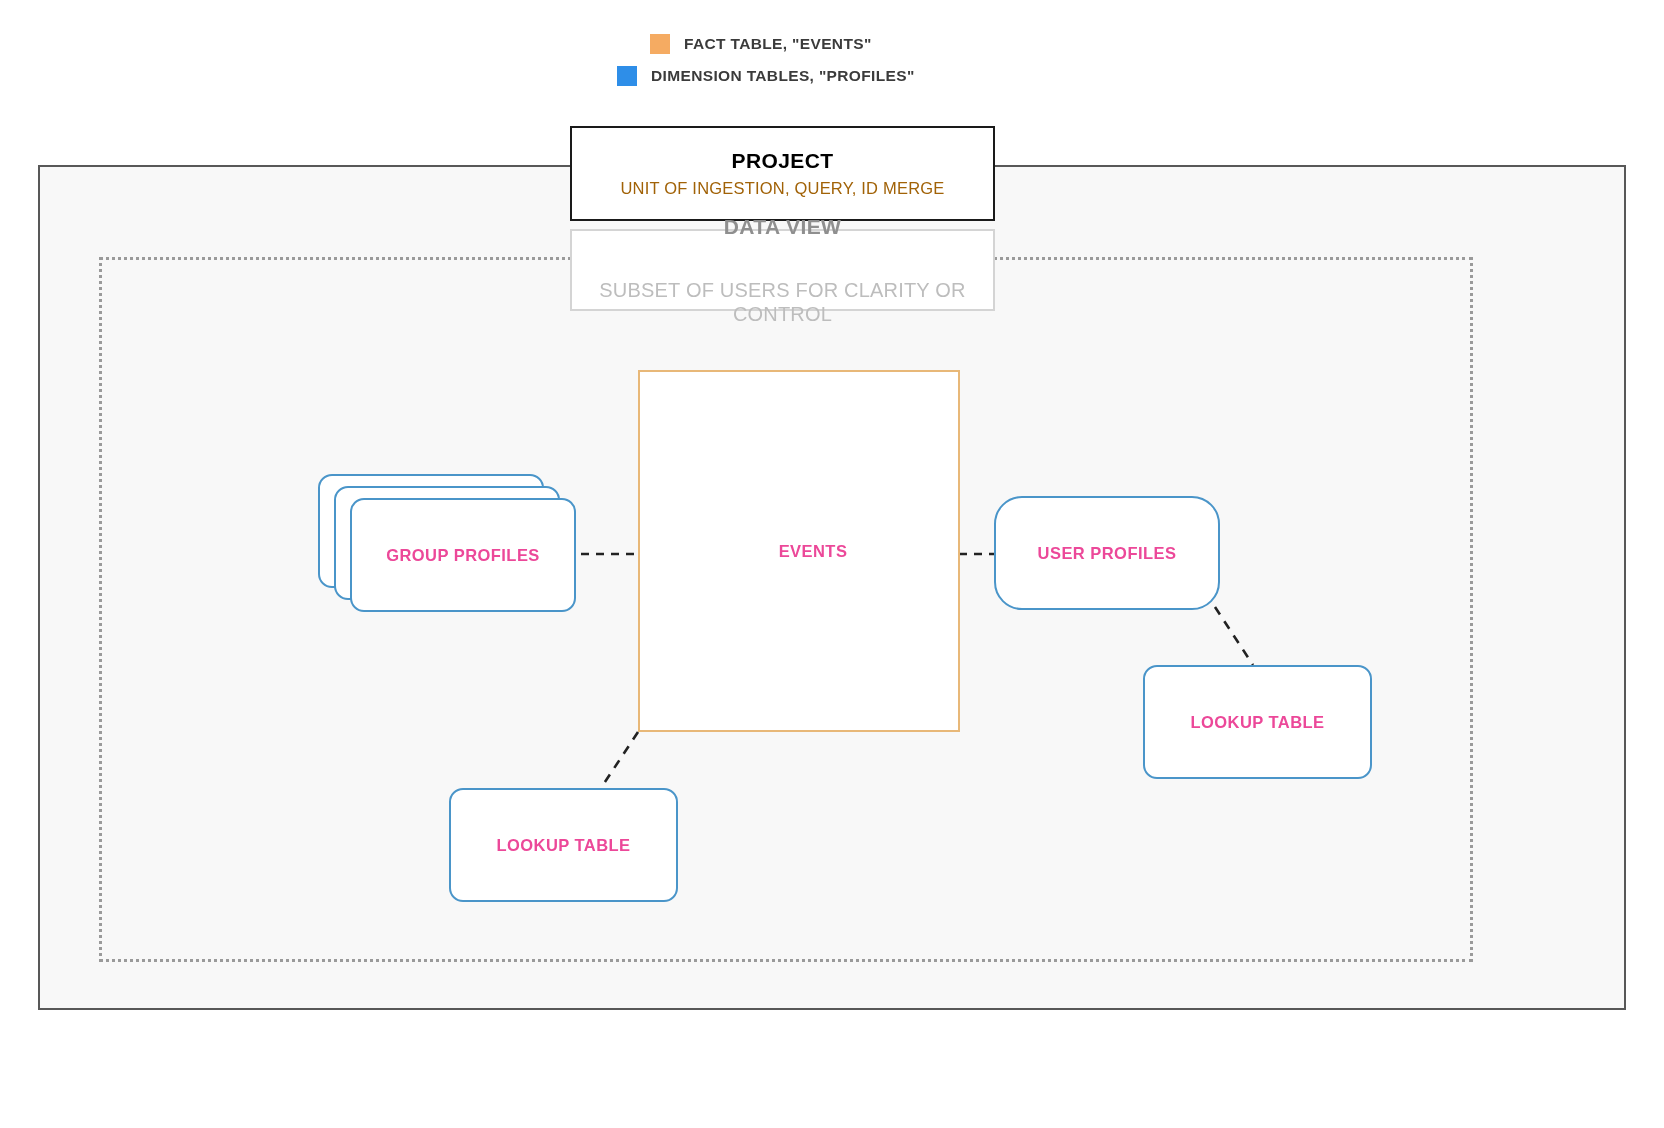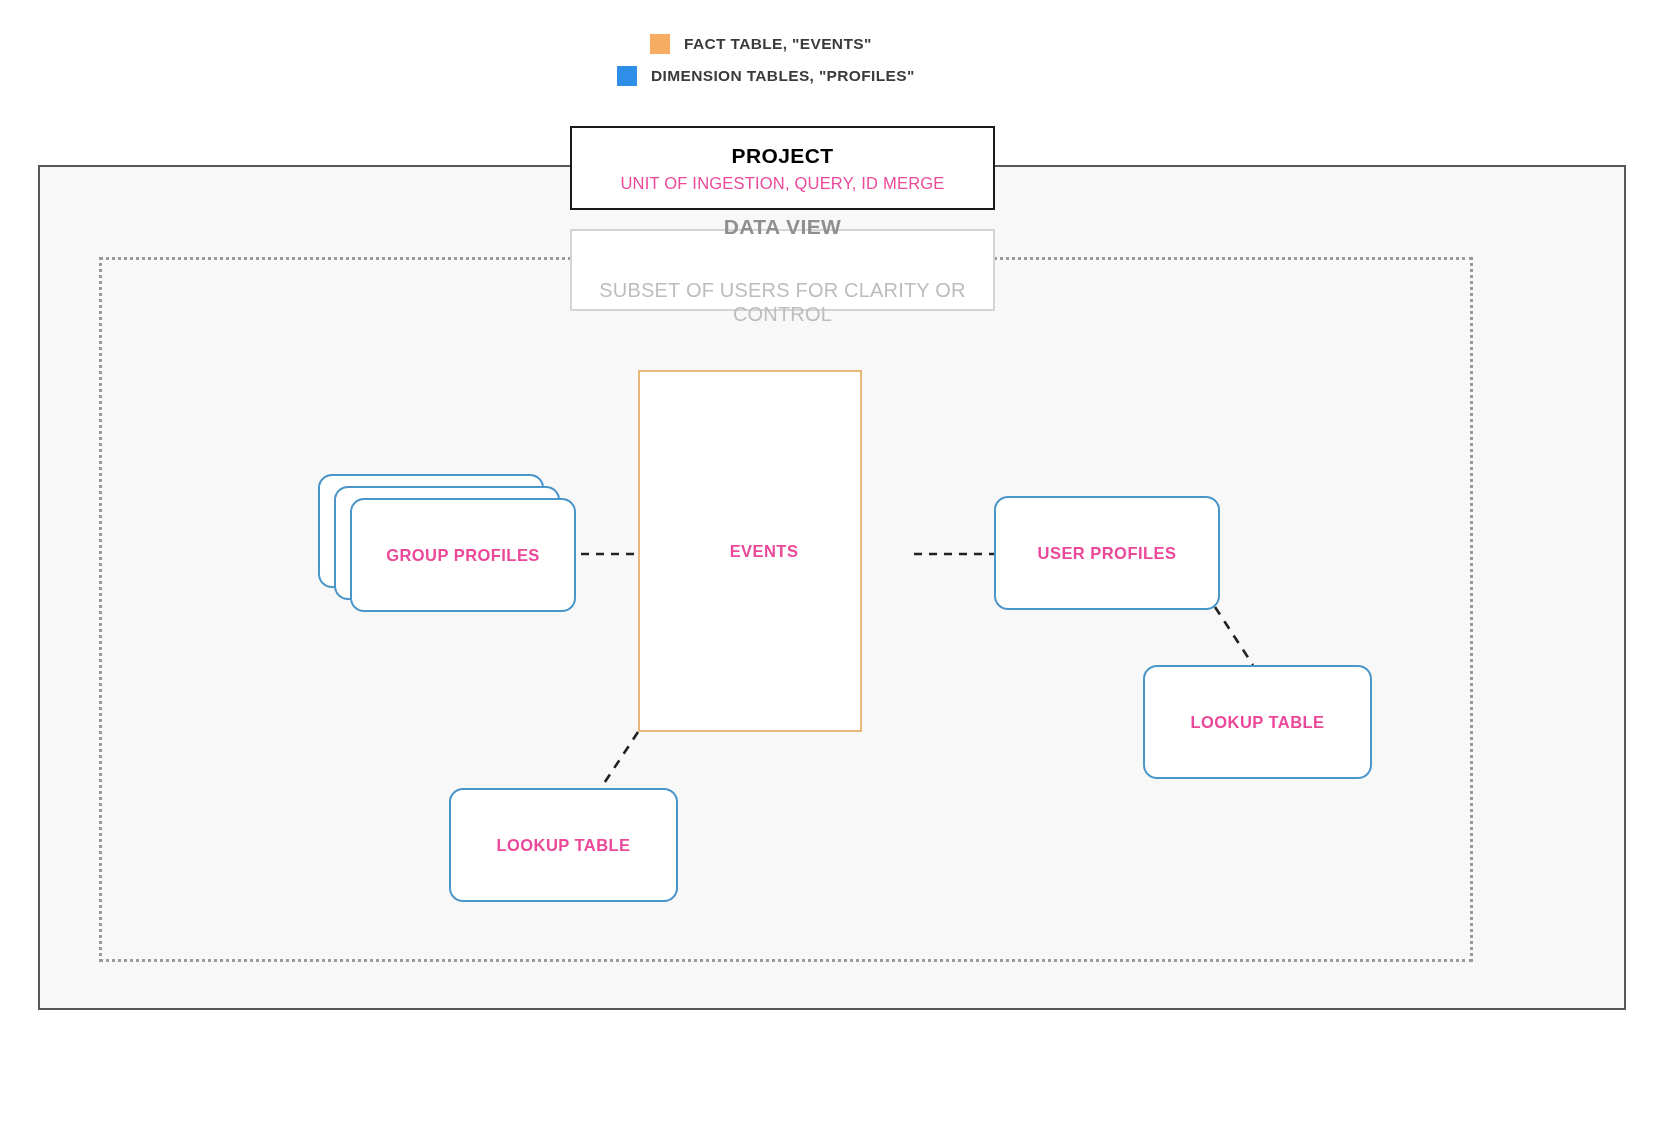--- a/index.html
+++ b/index.html
@@ -84,34 +84,34 @@
     text-align: center;
     display: flex;
     flex-direction: column;
     align-items: center;
     justify-content: center;
   }
   #project-card {
     left: 570px;
     top: 126px;
     width: 425px;
-    height: 84px;
+    height: 95px;
     border: 2px solid #1a1a1a;
     z-index: 6;
   }
   #project-card .card-title {
     font-size: 21px;
     font-weight: bold;
     color: #000000;
     letter-spacing: 0.4px;
     line-height: 1.2;
   }
   #project-card .card-sub {
     font-size: 16.5px;
-    color: #ec4899;
+    color: #a16207;
     letter-spacing: 0.2px;
     margin-top: 6px;
     line-height: 1.2;
   }
 
   #dataview-card {
     left: 570px;
     top: 229px;
     width: 425px;
     height: 82px;
@@ -161,36 +161,37 @@
     color: #ec4899;
     letter-spacing: 0.45px;
     text-align: center;
     line-height: 1.25;
   }
 
   
   #events-node {
     left: 638px;
     top: 370px;
-    width: 224px;
+    width: 322px;
     height: 362px;
     border: 2px solid #e8b878;
     padding-left: 28px;
   }
 
   
   .dim-node {
     border: 2px solid #4a95c9;
     border-radius: 14px;
   }
   #user-profiles-node {
     left: 994px;
     top: 496px;
     width: 226px;
     height: 114px;
+    border-radius: 28px;
   }
   #lookup-right-node {
     left: 1143px;
     top: 665px;
     width: 229px;
     height: 114px;
   }
   #lookup-left-node {
     left: 449px;
     top: 788px;

